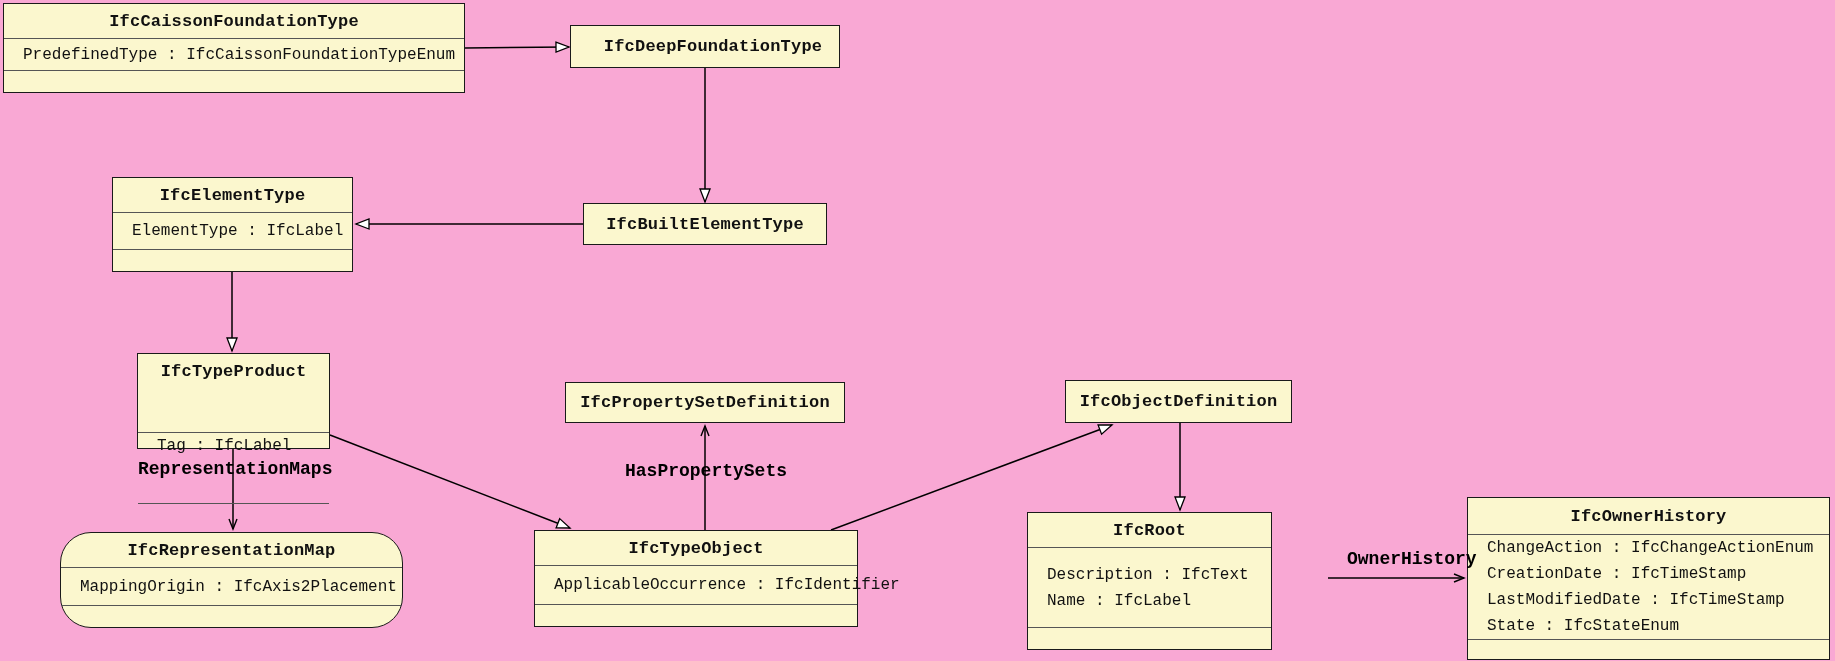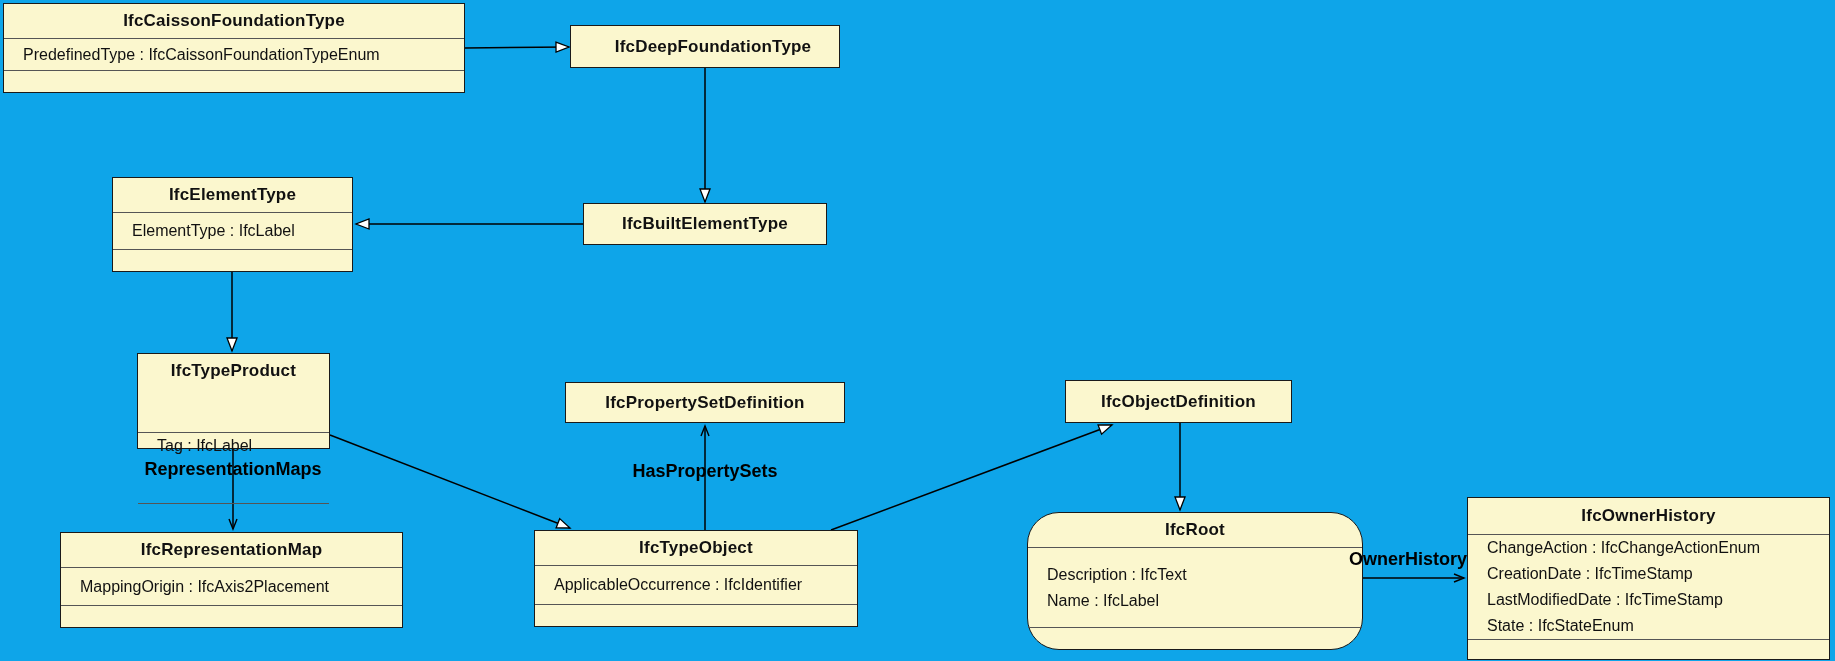--- a/index.html
+++ b/index.html
@@ -1,20 +1,20 @@
 <!DOCTYPE html>
 <html><head>
 <meta charset="utf-8">
 <style>
   html,body{margin:0;padding:0;background:#ffffff;}
   #canvas{
     position:relative;
     width:1835px;height:661px;
-    background:#0ea5e9;
-    font-family:Liberation Sans, sans-serif;
+    background:#f9a8d4;
+    font-family:Liberation Mono, monospace;
     overflow:hidden;
   }
   #edges{position:absolute;left:0;top:0;width:1835px;height:661px;pointer-events:none;}
   .uml-class{
     position:absolute;
     box-sizing:border-box;
     background:#FBF7CE;
     border:1.6px solid #1a1a1a;
     display:flex;flex-direction:column;
     color:#111;
@@ -104,37 +104,37 @@
   </div>
 
   <div class="uml-class single" style="left:565px;top:382px;width:280px;height:41px;">
     <div class="uml-title">IfcPropertySetDefinition</div>
   </div>
 
   <div class="uml-class single" style="left:1065px;top:380px;width:227px;height:43px;">
     <div class="uml-title">IfcObjectDefinition</div>
   </div>
 
-  <div class="uml-class" style="left:60px;top:532px;width:343px;height:96px;">
+  <div class="uml-class" style="left:60px;top:532px;width:343px;height:96px;border-radius:31px;">
     <div class="uml-title">IfcRepresentationMap</div>
     <div class="uml-attrs">
       <div>MappingOrigin : IfcAxis2Placement</div>
     </div>
     <div class="uml-empty"></div>
   </div>
 
   <div class="uml-class" style="left:534px;top:530px;width:324px;height:97px;">
     <div class="uml-title">IfcTypeObject</div>
     <div class="uml-attrs">
       <div>ApplicableOccurrence : IfcIdentifier</div>
     </div>
     <div class="uml-empty"></div>
   </div>
 
-  <div class="uml-class" style="left:1027px;top:512px;width:336px;height:138px;border-radius:32px;">
+  <div class="uml-class" style="left:1027px;top:512px;width:245px;height:138px;">
     <div class="uml-title">IfcRoot</div>
     <div class="uml-attrs">
       <div>Description : IfcText</div>
       <div>Name : IfcLabel</div>
     </div>
     <div class="uml-empty"></div>
   </div>
 
   <div class="uml-class" style="left:1467px;top:497px;width:363px;height:163px;">
     <div class="uml-title" style="flex-basis:36px;">IfcOwnerHistory</div>

